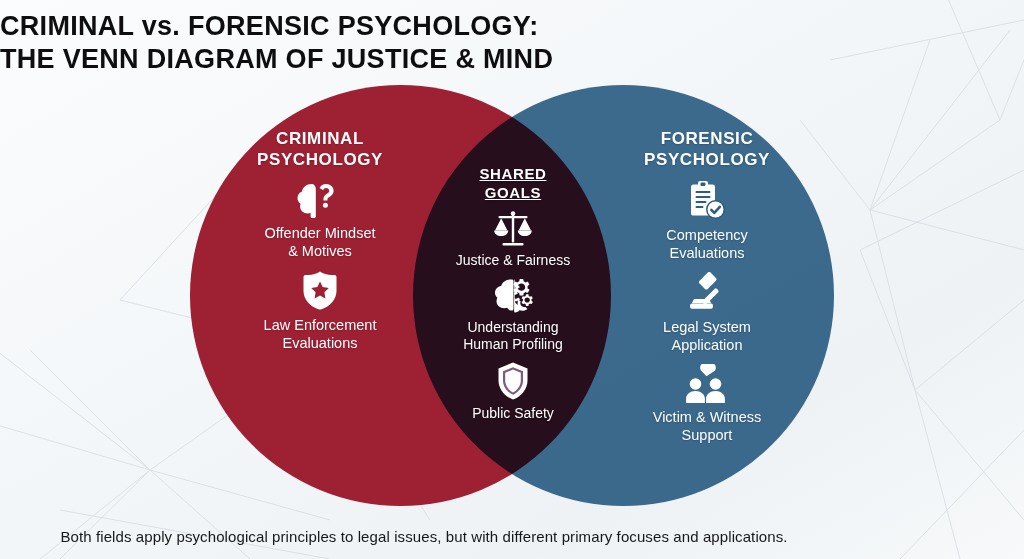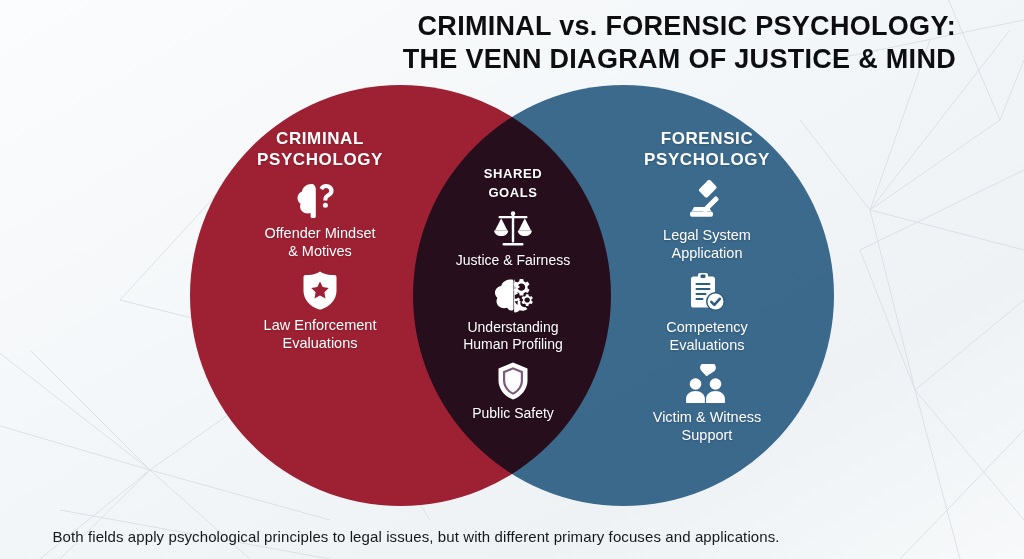--- a/index.html
+++ b/index.html
@@ -31,21 +31,21 @@
     height: 559px;
     pointer-events: none;
   }
 
   
   #title-block {
     position: absolute;
     top: 10px;
     left: 0;
     width: 956px;
-    text-align: right;
+    text-align: left;
     z-index: 5;
   }
   .title-line {
     display: block;
     color: #0e0e10;
     font-weight: bold;
     font-size: 27px;
     letter-spacing: 0.3px;
     line-height: 33px;
     white-space: nowrap;
@@ -99,21 +99,21 @@
 
   .col-heading {
     font-weight: bold;
     letter-spacing: 0.6px;
     line-height: 21px;
     margin-bottom: 6px;
     text-shadow: 0 1px 2px rgba(0,0,0,0.18);
   }
   #col-left .col-heading,
   #col-right .col-heading { font-size: 17px; }
-  #col-mid .col-heading   { font-size: 13px; line-height: 19px; }
+  #col-mid .col-heading   { font-size: 15px; line-height: 19px; text-decoration: underline; }
 
   .item {
     margin-top: 10px;
   }
   #col-mid .item { margin-top: 8px; }
 
   .item-icon {
     display: block;
     margin: 0 auto 4px auto;
     line-height: 0;
@@ -123,21 +123,21 @@
     font-size: 14.5px;
     line-height: 18px;
     color: #ffffff;
     text-shadow: 0 1px 2px rgba(0,0,0,0.20);
   }
   #col-mid .item-label { font-size: 14px; line-height: 17px; }
 
   
   #footer {
     position: absolute;
-    left: 4px;
+    left: 12px;
     bottom: 13px;
     width: 824px;
     text-align: center;
     z-index: 5;
   }
   #footer-text {
     font-size: 15px;
     color: #17181a;
     letter-spacing: 0.1px;
   }
@@ -282,37 +282,20 @@
     </div>
 
     <div class="col" id="col-right">
       <div class="col-heading">
         <span>FORENSIC</span><br>
         <span>PSYCHOLOGY</span>
       </div>
 
       <div class="item">
         <span class="item-icon">
-          <svg width="44" height="42" viewBox="0 0 44 42" xmlns="http://www.w3.org/2000/svg">
-            <g fill="#ffffff">
-              <rect x="17.0" y="1.0" width="11.5" height="15.5" rx="2.0" transform="rotate(45 22.75 8.75)"></rect>
-              <rect x="23.0" y="14.5" width="5.0" height="20.0" rx="1.8" transform="rotate(45 25.5 24.5)"></rect>
-              <rect x="5.0" y="31.5" width="23" height="5.2" rx="2.0"></rect>
-              <path d="M9.0 27.0h15.0l2.2 4.2H6.8z"></path>
-            </g>
-          </svg>
-        </span>
-        <span class="item-label">
-          <span>Legal System</span><br>
-          <span>Application</span>
-        </span>
-      </div>
-
-      <div class="item">
-        <span class="item-icon">
           <svg width="40" height="42" viewBox="0 0 40 42" xmlns="http://www.w3.org/2000/svg">
             <g fill="#ffffff">
               <rect x="4.0" y="4.5" width="24" height="31" rx="2.6"></rect>
               <rect x="11.0" y="1.0" width="10" height="6.5" rx="2.0"></rect>
             </g>
             <g fill="#2b5d82">
               <rect x="8.5" y="11.0" width="15" height="2.0" rx="1.0"></rect>
               <rect x="8.5" y="16.0" width="15" height="2.0" rx="1.0"></rect>
               <rect x="8.5" y="21.0" width="11" height="2.0" rx="1.0"></rect>
               <rect x="8.5" y="26.0" width="8" height="2.0" rx="1.0"></rect>
@@ -324,20 +307,37 @@
           </svg>
         </span>
         <span class="item-label">
           <span>Competency</span><br>
           <span>Evaluations</span>
         </span>
       </div>
 
       <div class="item">
         <span class="item-icon">
+          <svg width="44" height="42" viewBox="0 0 44 42" xmlns="http://www.w3.org/2000/svg">
+            <g fill="#ffffff">
+              <rect x="17.0" y="1.0" width="11.5" height="15.5" rx="2.0" transform="rotate(45 22.75 8.75)"></rect>
+              <rect x="23.0" y="14.5" width="5.0" height="20.0" rx="1.8" transform="rotate(45 25.5 24.5)"></rect>
+              <rect x="5.0" y="31.5" width="23" height="5.2" rx="2.0"></rect>
+              <path d="M9.0 27.0h15.0l2.2 4.2H6.8z"></path>
+            </g>
+          </svg>
+        </span>
+        <span class="item-label">
+          <span>Legal System</span><br>
+          <span>Application</span>
+        </span>
+      </div>
+
+      <div class="item">
+        <span class="item-icon">
           <svg width="48" height="40" viewBox="0 0 48 40" xmlns="http://www.w3.org/2000/svg">
             <g fill="#ffffff">
               <path d="M24.0 12.2l-5.0-5.2c-1.8-1.9-1.8-4.9 0-6.7 1.8-1.9 4.7-1.9 6.5 0l-1.5 1.5 1.5-1.5c1.8-1.9 4.7-1.9 6.5 0 1.8 1.9 1.8 4.9 0 6.7z" transform="translate(-0.5 0)"></path>
               <circle cx="12.5" cy="20.0" r="5.8"></circle>
               <path d="M12.5 27.0c-5.2 0-9.4 3.4-9.4 7.6v4.5h18.8v-4.5c0-4.2-4.2-7.6-9.4-7.6z"></path>
               <circle cx="32.5" cy="20.0" r="5.8"></circle>
               <path d="M32.5 27.0c-5.2 0-9.4 3.4-9.4 7.6v4.5h18.8v-4.5c0-4.2-4.2-7.6-9.4-7.6z"></path>
             </g>
           </svg>
         </span>

